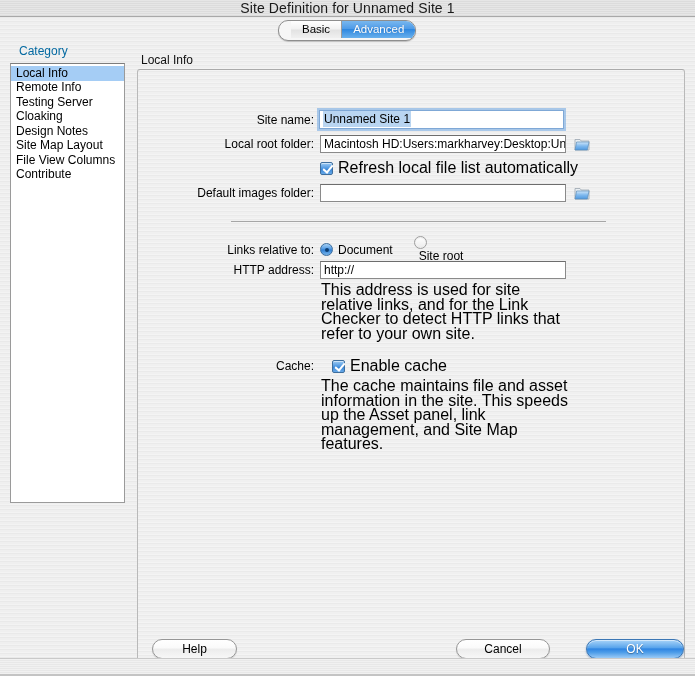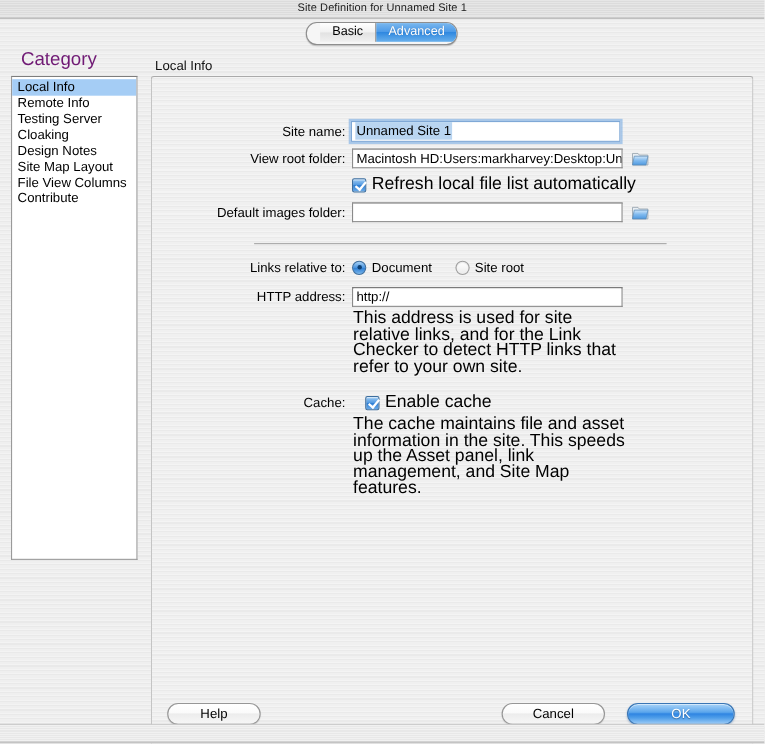--- a/index.html
+++ b/index.html
@@ -31,21 +31,21 @@
     background-image: repeating-linear-gradient(
        to bottom,
        #e6e6e6 0px, #e6e6e6 1px,
        #dcdcdc 1px, #dcdcdc 2px);
     border-bottom: 1px solid #a8a8a8;
     box-sizing: border-box;
   }
   #titlebar-text {
     position: absolute; left: 0; top: 0; width: 695px;
     text-align: center;
-    font-size: 10px;
+    font-size: 14px;
     line-height: 16px;
     color: #1a1a1a;
     letter-spacing: 0.1px;
   }
 
   
   #window-body {
     position: absolute; left: 0; top: 17px; width: 695px; height: 641px;
   }
 
@@ -80,22 +80,22 @@
     color: #fff;
     font-weight: normal;
     text-shadow: 0 0 1px rgba(0,0,0,0.25);
   }
 
   
   #category-section {
     position: absolute; left: 10px; top: 27px; width: 118px;
   }
   #category-title {
-    font-size: 17px;
-    color: #701a75;
+    font-size: 12px;
+    color: #0369a1;
     margin-left: 9px;
     margin-bottom: 5px;
   }
   #category-list {
     width: 115px; height: 440px;
     background: #fff;
     border: 1px solid #9a9a9a;
     border-top-color: #7d7d7d;
     box-sizing: border-box;
     padding: 2px 0 0 0;
@@ -327,21 +327,21 @@
   <div id="content-panel">
     <div id="content-title">Local Info</div>
     <div id="content-box">
 
       <div class="row" style="left:0px; top:40px; width:470px;">
         <div class="flabel" style="width:176px;">Site name:</div>
         <div class="txt focused" style="width:245px; margin-left:5px;"><span class="selhl">Unnamed Site 1</span></div>
       </div>
 
       <div class="row" style="left:0px; top:65px; width:510px;">
-        <div class="flabel" style="width:176px;">View root folder:</div>
+        <div class="flabel" style="width:176px;">Local root folder:</div>
         <div class="txt" style="width:246px; margin-left:6px;">Macintosh HD:Users:markharvey:Desktop:Unn</div>
         <span class="folder-icon" style="margin-left:8px;">
           <svg width="16" height="14" viewBox="0 0 16 14" xmlns="http://www.w3.org/2000/svg">
             <defs>
               <linearGradient id="fg1" x1="0" y1="0" x2="0" y2="1">
                 <stop offset="0" stop-color="#cfe6fa"></stop>
                   <stop offset="0.5" stop-color="#7fb9ee"></stop>
                   <stop offset="1" stop-color="#4f99e0"></stop>
               </linearGradient>
             </defs>
@@ -375,21 +375,21 @@
       </div>
 
       <div class="divider" style="left:93px; top:151px; width:375px;"></div>
 
       <div class="row" style="left:0px; top:166px;">
         <div class="flabel" style="width:176px;">Links relative to:</div>
         <div style="display:flex; align-items:center; margin-left:6px;">
           <div class="radio on"></div>
           <div class="rlabel">Document</div>
         </div>
-        <div style="display:flex; align-items:flex-end; margin-left:21px;">
+        <div style="display:flex; align-items:flex-start; margin-left:21px;flex-direction:column;">
           <div class="radio off"></div>
           <div class="rlabel">Site root</div>
         </div>
       </div>
 
       <div class="row" style="left:0px; top:191px; width:470px;">
         <div class="flabel" style="width:176px;">HTTP address:</div>
         <div class="txt" style="width:246px; margin-left:6px;">http://</div>
       </div>
       <div class="help-text" style="left:183px; top:213px;">This address is used for site relative links, and for the Link Checker to detect HTTP links that refer to your own site.</div>
@@ -403,20 +403,20 @@
         </div>
       </div>
       <div class="help-text" style="left:183px; top:309px;">The cache maintains file and asset information in the site.  This speeds up the Asset panel, link management, and Site Map features.</div>
 
     </div>
   </div>
 
   <div id="buttonbar">
     <div class="abtn" style="left:152px; top:17px; width:85px;">Help</div>
     <div class="abtn" style="left:456px; top:17px; width:94px;">Cancel</div>
-    <div class="abtn default" style="left:570px; top:17px; width:98px;">OK</div>
+    <div class="abtn default" style="left:586px; top:17px; width:98px;">OK</div>
   </div>
 
 </div>
 
 <div id="window-bottom">
   <div class="edge"></div>
 </div>
 
 </body></html>

